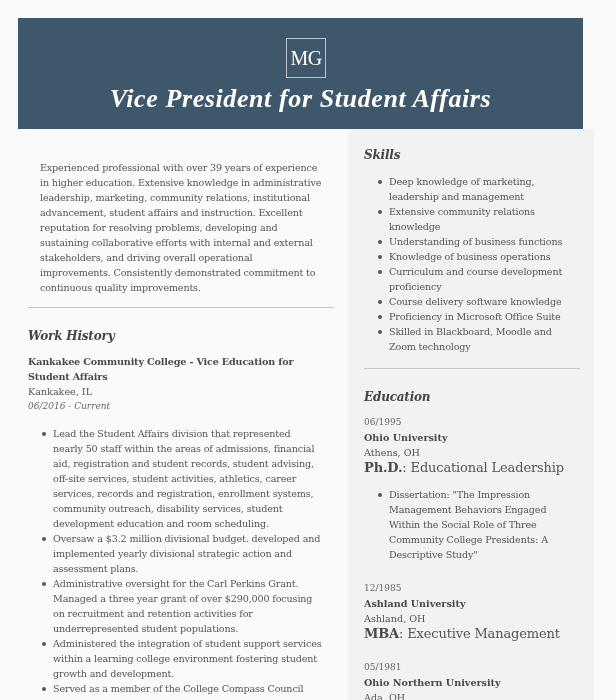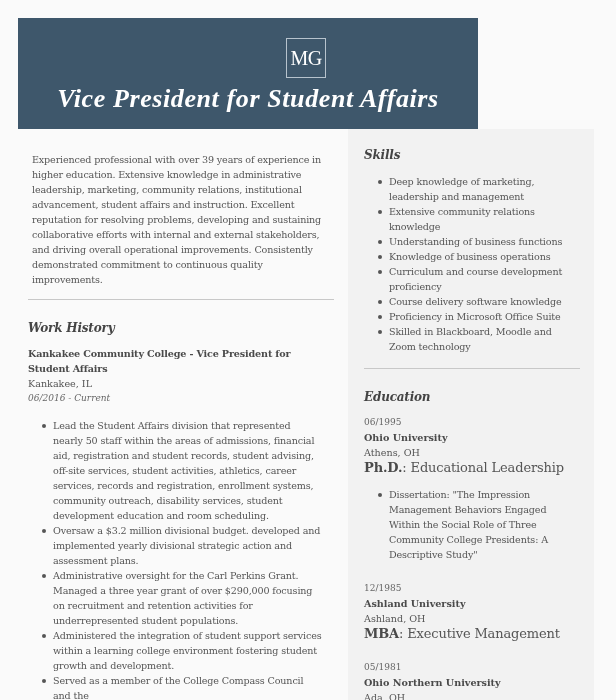--- a/index.html
+++ b/index.html
@@ -4,21 +4,21 @@
 <style>
   html, body { margin: 0; padding: 0; }
   body {
     width: 616px; height: 700px; overflow: hidden;
     background: #fafafa;
     font-family: "DejaVu Serif", "Liberation Serif", serif;
     color: #555;
     position: relative;
   }
   .header {
-    position: absolute; left: 18px; top: 18px; width: 460px; height: 111px;
+    position: absolute; left: 18px; top: 18px; width: 565px; height: 111px;
     background: #3e576b;
   }
   .monogram {
     position: absolute; left: 268px; top: 20px; width: 38px; height: 38px;
     border: 1px solid #b7c3cd;
     color: #ffffff;
     font-family: "Liberation Serif", serif; font-size: 20px;
     display: flex; align-items: center; justify-content: center;
     letter-spacing: -0.5px;
   }
@@ -33,21 +33,21 @@
   .rightcol {
     position: absolute; left: 348px; top: 129px; width: 246px; height: 628px;
     background: #f2f2f2;
   }
   .rightinner { position: absolute; left: 16px; top: 19px; width: 216px; }
   .sec-title {
     font-family: "DejaVu Serif", serif; font-style: italic; font-size: 12px;
     color: #444; margin: 0 0 11px 0; letter-spacing: -0.2px;
   }
   .para {
-    font-size: 9.6px; line-height: 15px; color: #555; margin: 4px; letter-spacing: -0.15px;
+    font-size: 9.6px; line-height: 15px; color: #555; margin: 12px; letter-spacing: -0.15px;
   }
   .divider { border: 0; border-top: 1px solid #c8c8c8; margin: 0; }
   ul.bul { list-style: none; margin: 12px; padding: 0; }
   ul.bul li {
     position: relative; padding-left: 13px; font-size: 9.6px; line-height: 15px;
     color: #555; letter-spacing: -0.15px;
   }
   ul.bul li::before {
     content: ""; position: absolute; left: 2px; top: 6px; width: 4px; height: 4px;
     border-radius: 50%; background: #555;
@@ -71,21 +71,21 @@
 </div>
 
 <div class="leftcol">
   <section>
     <p class="para">Experienced professional with over 39 years of experience in higher education. Extensive knowledge in administrative leadership, marketing, community relations, institutional advancement, student affairs and instruction. Excellent reputation for resolving problems, developing and sustaining collaborative efforts with internal and external stakeholders, and driving overall operational improvements. Consistently demonstrated commitment to continuous quality improvements.</p>
   </section>
   <hr class="divider" style="margin-top:12px;">
   <section style="margin-top:21px;">
     <h2 class="sec-title">Work History</h2>
     <div>
-      <div class="job-title">Kankakee Community College - Vice President for Student Affairs</div>
+      <div class="job-title">Kankakee Community College - Vice Education for Student Affairs</div>
       <div class="job-loc">Kankakee, IL</div>
       <div class="job-date">06/2016 - Current</div>
       <ul class="bul">
         <li>Lead the Student Affairs division that represented nearly 50 staff within the areas of admissions, financial aid, registration and student records, student advising, off-site services, student activities, athletics, career services, records and registration, enrollment systems, community outreach, disability services, student development education and room scheduling.</li>
         <li>Oversaw a $3.2 million divisional budget. developed and implemented yearly divisional strategic action and assessment plans.</li>
         <li>Administrative oversight for the Carl Perkins Grant. Managed a three year grant of over $290,000 focusing on recruitment and retention activities for underrepresented student populations.</li>
         <li>Administered the integration of student support services within a learning college environment fostering student growth and development.</li>
         <li>Served as a member of the College Compass Council and the</li>
       </ul>
     </div>

